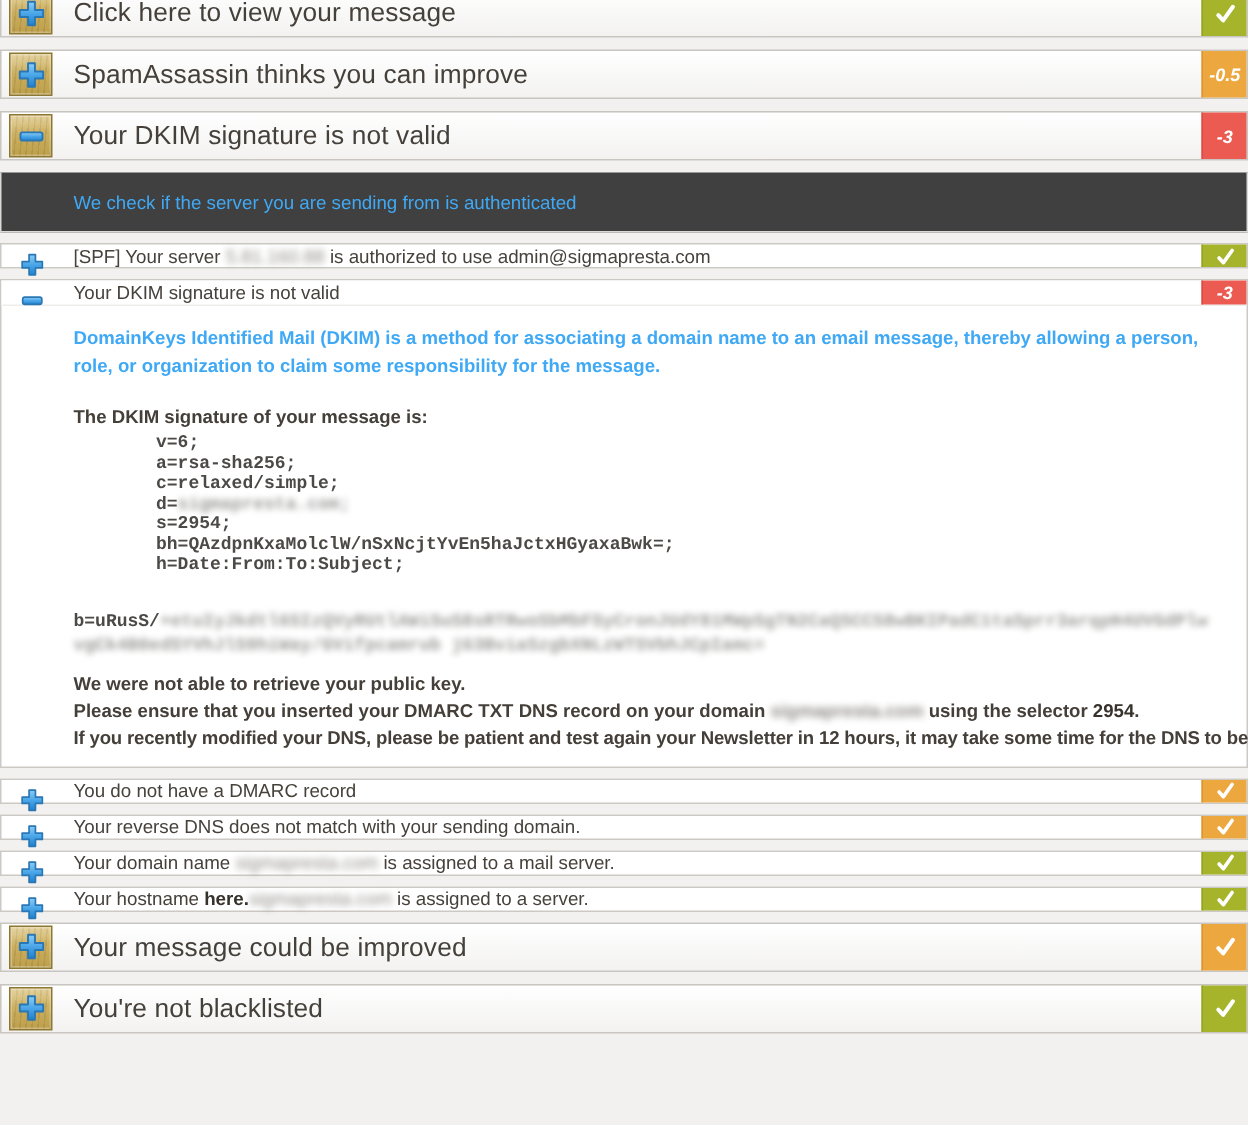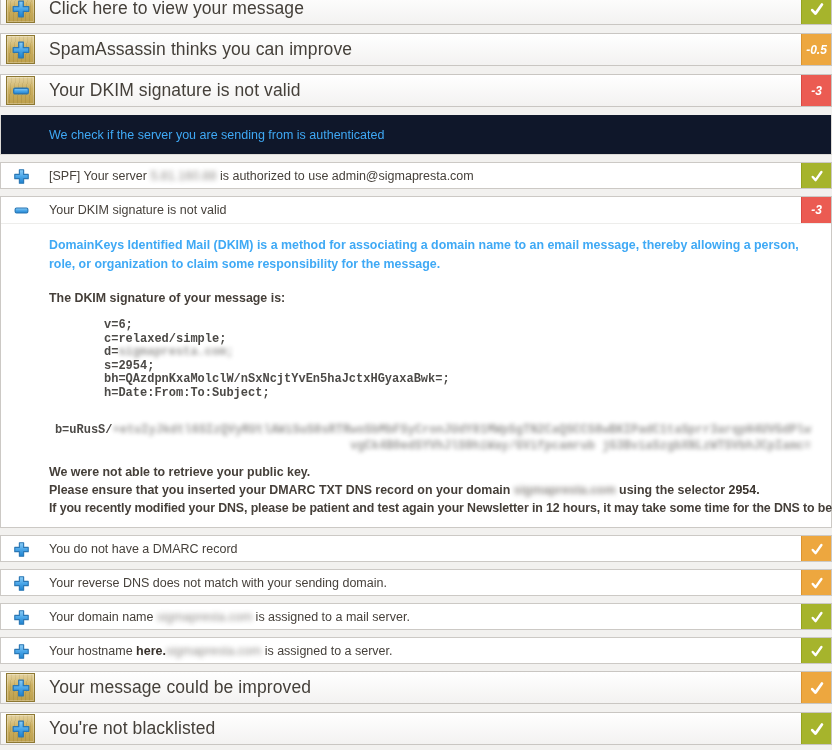--- a/index.html
+++ b/index.html
@@ -38,52 +38,52 @@
     color:#fff; font-weight:bold; font-size:12px;font-style:italic;
   }
   .badge.green  { background:#a6b42c; border-left:1px solid #96a31f; }
   .badge.orange { background:#edA73f; border-left:1px solid #db9430; }
   .badge.red    { background:#eb5b52; border-left:1px solid #d94a42; }
   .badge svg { transform:rotate(-4deg); }
 
   
   .intro-box {
     height:40px; margin-bottom:7px;
-    background:#0f172a;
+    background:#404040;
     border:1px solid #dcdad6; border-top:none;
     display:flex; align-items:center;
     padding-left:48px; font-size:12.5px; color:#3fa9f5;
   }
   .sub-row {
-    position:relative; height:27px; margin-bottom:7px;
+    position:relative; height:17px; margin-bottom:7px;
     background:#fff; border:1px solid #ccc9c5;
     display:flex; align-items:center;
     padding-left:48px; font-size:12.5px; color:#46413b;
   }
   .sub-row .mini-icon {
     position:absolute; left:12px; top:5px; width:17px; height:17px; cursor:pointer;
     display:flex; align-items:center; justify-content:center;
   }
   .box { background:#fff; border:1px solid #ccc9c5; margin-bottom:7px; }
   .box .sub-row { border:none; border-bottom:1px solid #ededeb; margin-bottom:0; }
 
   .detail {
     padding:12px 14px 10px 48px; font-size:12.4px; line-height:18px; color:#453f39;font-weight:bold;
   }
   .blue-para { color:#3fa9f5; line-height:19px; margin-bottom:15px; padding-right:4px; }
-  .sig-label { margin-bottom:12px; }
+  .sig-label { margin-bottom:2px; }
   .code {
     font-family:"Liberation Mono","DejaVu Sans Mono",monospace;
     font-size:12px; line-height:13.5px; color:#4c4a47; padding-left:55px;
   }
   .b-line {
     margin-top:22px;
     font-family:"Liberation Mono","DejaVu Sans Mono",monospace;
     font-size:12px; line-height:16px; color:#4c4a47;
-    word-break:break-all; padding-right:6px;text-align:right;
+    word-break:break-all; padding-right:6px;
   }
   .closing { margin-top:9px; line-height:18px; }
   .closing .nowrap { white-space:nowrap; letter-spacing:-0.12px; }
   b { color:#38322c; }
 
   .redacted { filter:blur(2.6px); opacity:.6; }
   .redacted-mono { filter:blur(2.2px); opacity:.55; }
 </style>
 </head>
 <body>
@@ -159,20 +159,21 @@
     </span>
     <span>Your DKIM signature is not valid</span>
     <span class="badge red">-3</span>
   </div>
 
   <div class="detail">
     <div class="blue-para">DomainKeys Identified Mail (DKIM) is a method for associating a domain name to an email message, thereby allowing a person, role, or organization to claim some responsibility for the message.</div>
     <div class="sig-label">The DKIM signature of your message is:</div>
     <div class="code">
       <div>v=6;</div>
+      <div>a=rsa-sha256;</div>
       <div>c=relaxed/simple;</div>
       <div><span>d=</span><span class="redacted-mono">sigmapresta.com;</span></div>
       <div>s=2954;</div>
       <div>bh=QAzdpnKxaMolclW/nSxNcjtYvEn5haJctxHGyaxaBwk=;</div>
       <div>h=Date:From:To:Subject;</div>
     </div>
     <div class="b-line"><span>b=uRusS/</span><span class="redacted-mono">+etuIyJkdtl6SIzQVyRUtlAWiSuS8sRTRwoSbMbFSyCronJUdY81MWpSgTN2CaQSCCS8wBKIPadC1taSprr3arqpH4UVGdPlwvgCk4B0edSYVhJlS9hiWay/GVifpcamrub jG3BviaSzgbXNLzWTSVbhJCpIamc=</span></div>
     <div class="closing">
       <div>We were not able to retrieve your public key.</div>
       <div><span>Please ensure that you inserted your DMARC TXT DNS record on your domain </span><span class="redacted">sigmapresta.com</span><span> using the selector </span><b>2954</b><span>.</span></div>

